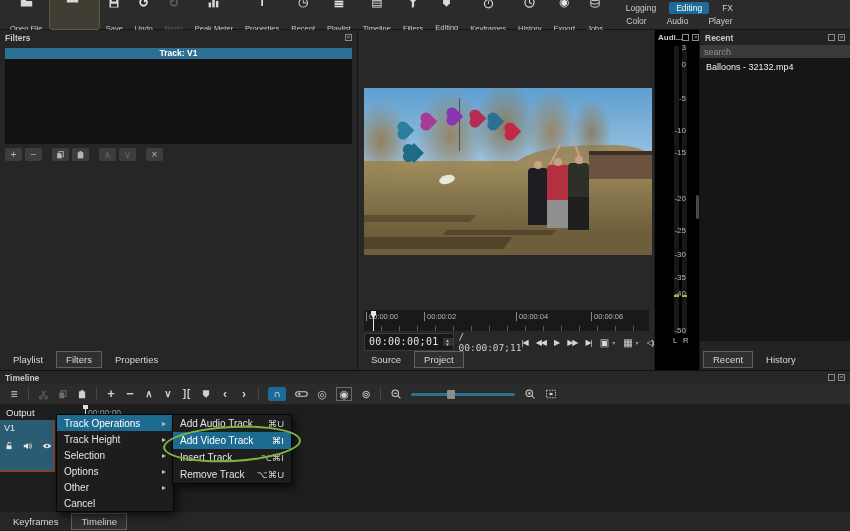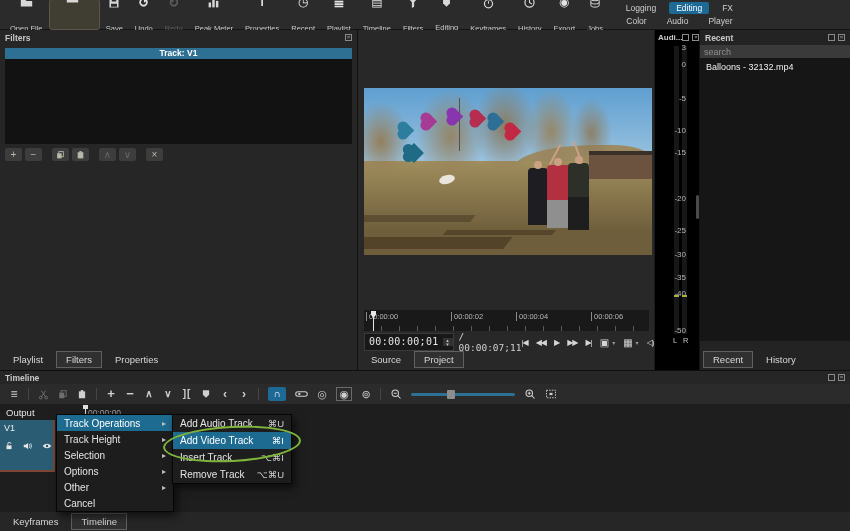--- a/index.html
+++ b/index.html
@@ -311,21 +311,21 @@
       <div class="bal" style="left:15%;top:35%;background:#1f6a84;width:14px;height:14px;"></div>
       <div style="position:absolute;left:26%;top:52%;width:16px;height:9px;border-radius:50%;background:#e9e5da;transform:rotate(-15deg);"></div>
       <div class="fig" style="left:57%;top:48%;width:7%;height:34%;background:#1d1d22;"></div>
       <div class="fig" style="left:63.5%;top:46%;width:8%;height:38%;background:linear-gradient(#b23040 55%,#8f8f8f 55%);"></div>
       <div class="fig" style="left:71%;top:45%;width:7%;height:40%;background:linear-gradient(#2c3028 50%,#1e1e1e 50%);"></div>
       <div style="position:absolute;left:66%;top:33%;width:2px;height:14%;background:#caa183;transform:rotate(28deg);"></div>
       <div style="position:absolute;left:74%;top:32%;width:2px;height:14%;background:#caa183;transform:rotate(-20deg);"></div>
     </div>
     <div class="pruler">
       <span class="rlab" style="left:2px;">00:00:00</span>
-      <span class="rlab" style="left:87px;">00:00:02</span>
+      <span class="rlab" style="left:60px;">00:00:02</span>
       <span class="rlab" style="left:152px;">00:00:04</span>
       <span class="rlab" style="left:227px;">00:00:06</span>
       <span class="playhead" style="left:9px;"></span>
     </div>
     <div class="trow">
       <span class="tcbox">
         <span class="tcval">00:00:00;01</span>
         <span class="spin">
             <span>▴</span>
             <span>▾</span>

